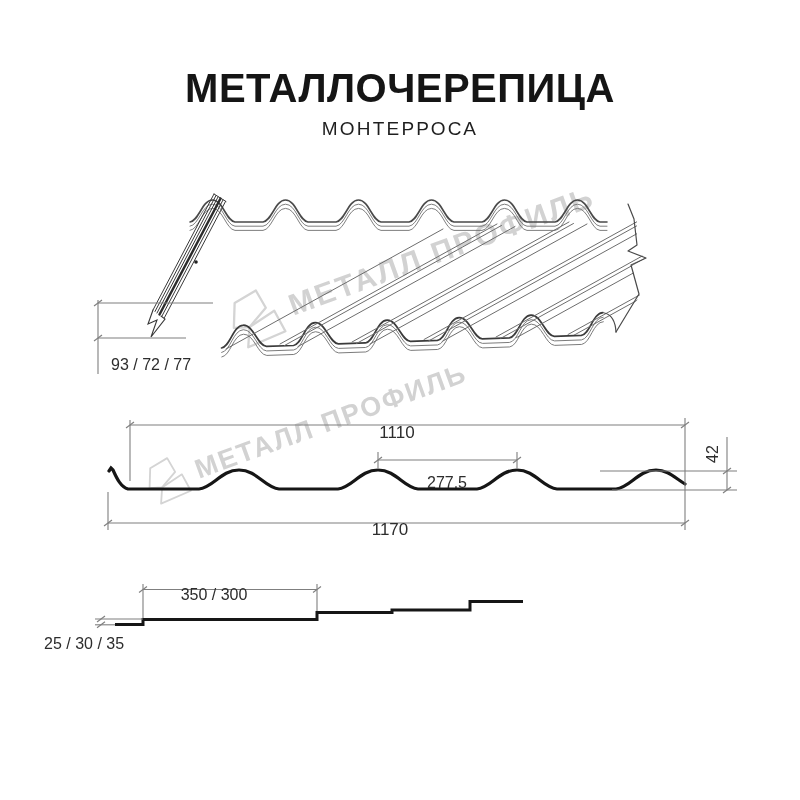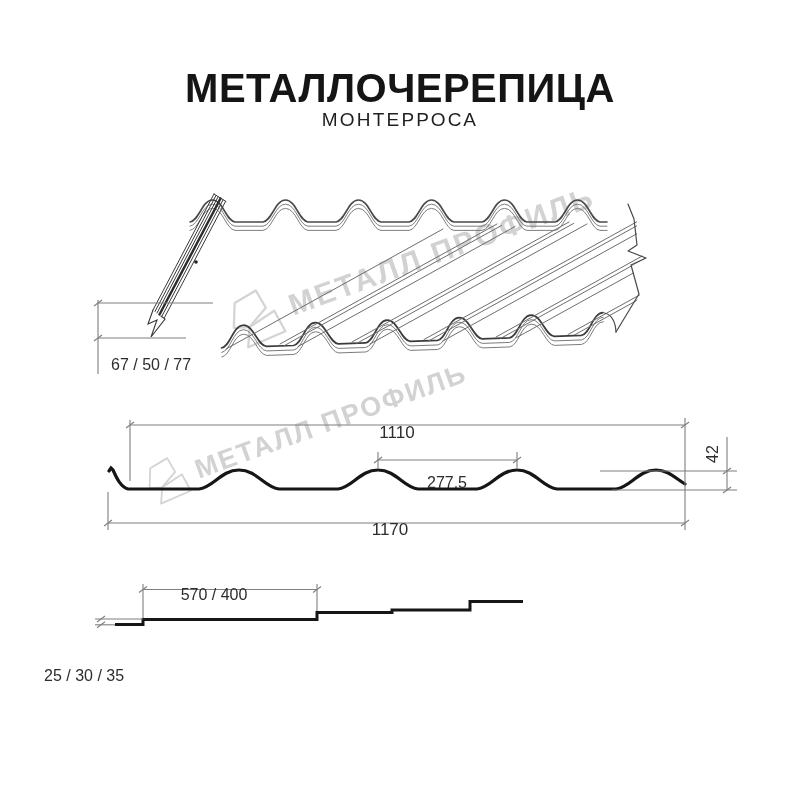--- a/index.html
+++ b/index.html
@@ -1,21 +1,21 @@
 <!DOCTYPE html>
 <html><head>
 <meta charset="utf-8">
 <style>
   html,body{margin:0;padding:0;}
   body{width:800px;height:800px;background:#ffffff;overflow:hidden;
        font-family:"Liberation Sans", sans-serif;}
   .page{position:relative;width:800px;height:800px;background:#fff;}
   .hdr{position:absolute;left:0;top:68px;width:800px;text-align:center;z-index:3;}
   .title{font-size:40px;font-weight:800;letter-spacing:.5px;color:#151515;line-height:1;}
-  .subtitle{margin-top:2px;font-size:19px;font-weight:500;letter-spacing:2.2px;color:#1f1f1f;line-height:1;}
+  .subtitle{margin-top:11px;font-size:19px;font-weight:500;letter-spacing:2.2px;color:#1f1f1f;line-height:1;}
   .wm{position:absolute;display:flex;align-items:center;gap:8px;color:#d2d2d2;
       white-space:nowrap;font-weight:600;z-index:1;}
   .wm1{left:230px;top:288px;font-size:30px;letter-spacing:2.5px;
        transform:rotate(-20deg);transform-origin:28px 48px;}
   .wm2{left:147px;top:456px;font-size:27px;letter-spacing:2px;
        transform:rotate(-20deg);transform-origin:22px 40px;}
   svg.art{position:absolute;left:0;top:0;z-index:2;}
   .lbl{position:absolute;z-index:3;color:#2d2d2d;font-size:16px;line-height:1;white-space:nowrap;}
   .lbl.c{transform:translateX(-50%);margin-top:17px;}
   .lbl.big{font-size:17px;}
@@ -157,27 +157,27 @@
         <path d="M313,592.5 L321,586.5"></path>
 
         <path d="M95,619 H143"></path>
         <path d="M95,624.8 H115"></path>
         <path d="M97,622 L105,616"></path>
         <path d="M97,627.8 L105,621.8"></path>
       </g>
     </g>
   </svg>
 
-  <span class="lbl" style="left:111px;top:357px;">67 / 50 / 77</span>
+  <span class="lbl" style="left:111px;top:357px;">93 / 72 / 77</span>
 
   <span class="lbl c big" style="left:397px;top:407px;">1110</span>
 
   <span class="lbl c" style="left:447px;top:458px;">277.5</span>
 
   <span class="lbl rot" style="left:704px;top:446px;">42</span>
 
   <span class="lbl c big" style="left:390px;top:504px;">1170</span>
 
-  <span class="lbl c" style="left:214px;top:570px;">570 / 400</span>
+  <span class="lbl c" style="left:214px;top:570px;">350 / 300</span>
 
-  <span class="lbl" style="left:44px;top:668px;">25 / 30 / 35</span>
+  <span class="lbl" style="left:44px;top:636px;">25 / 30 / 35</span>
 
 </div>
 
 </body></html>

